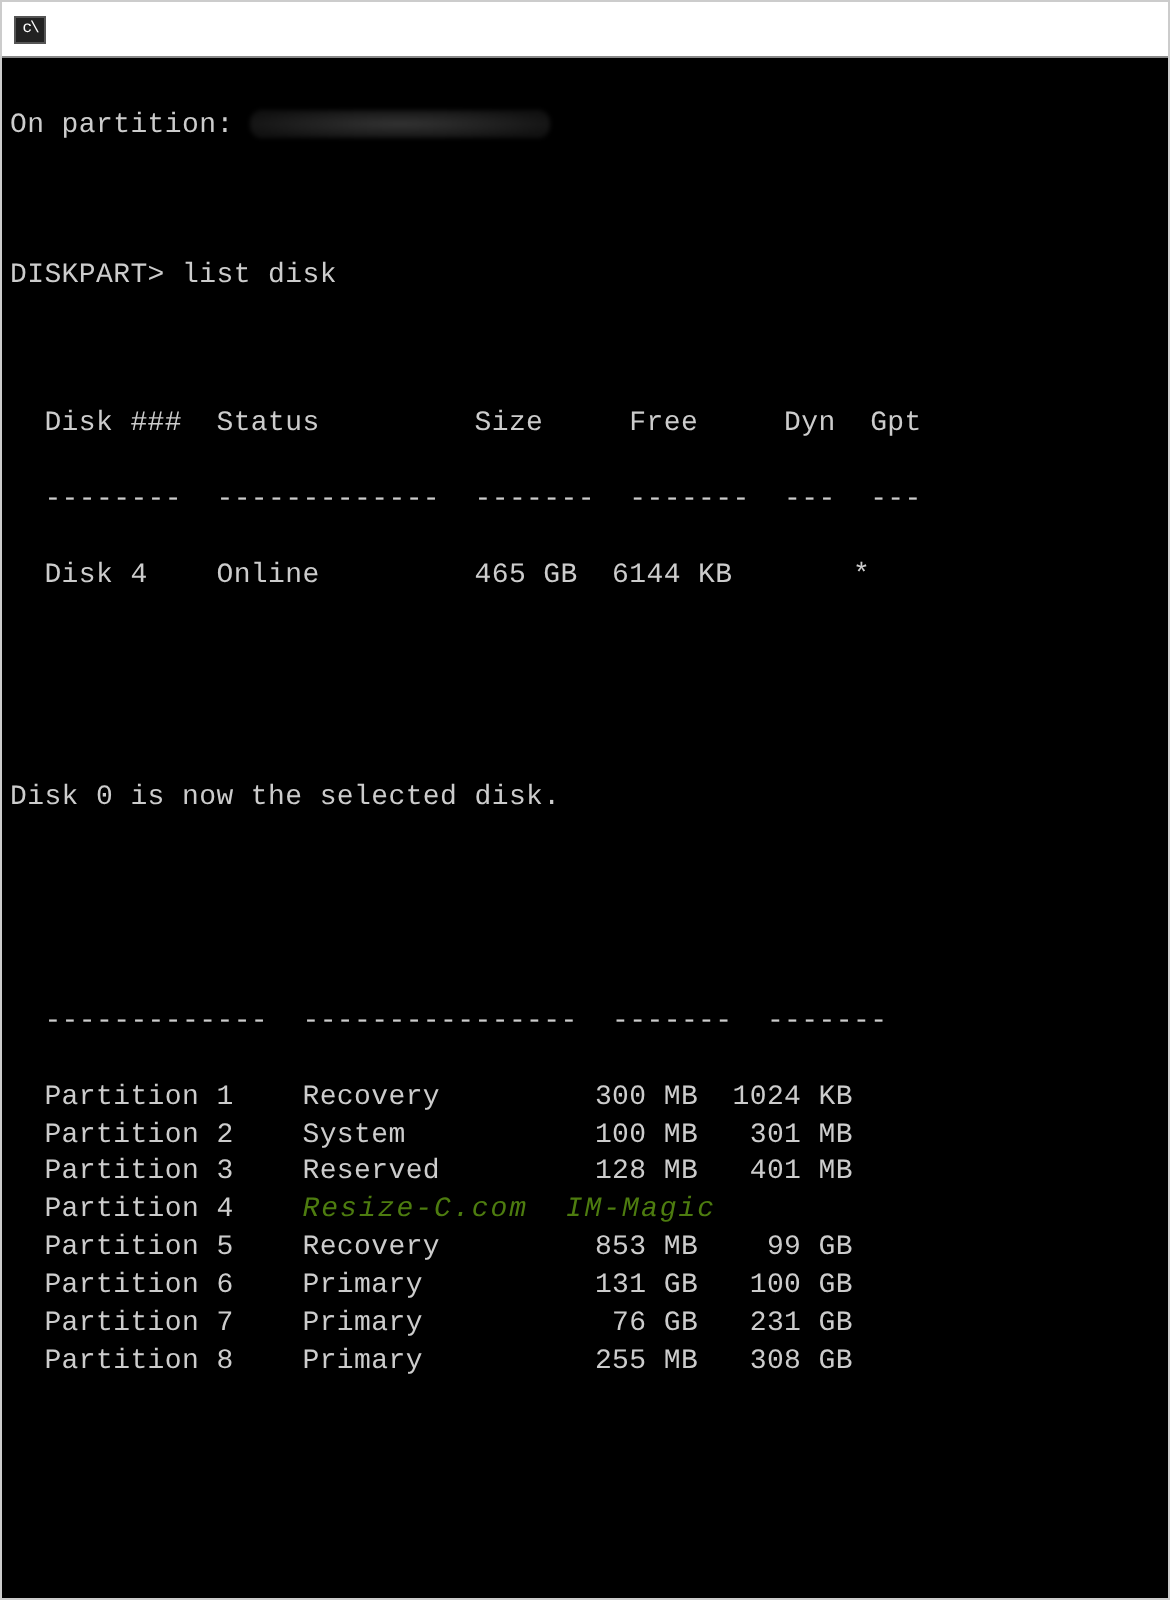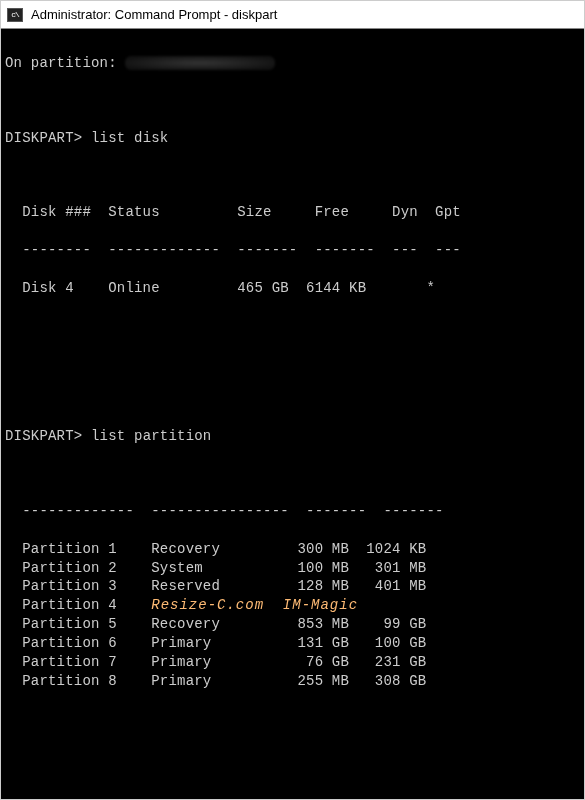--- a/index.html
+++ b/index.html
@@ -50,47 +50,46 @@
     display: inline-block;
     width: 150px;
     height: 14px;
     background: radial-gradient(ellipse at center, #333 0%, #111 80%);
     vertical-align: middle;
     border-radius: 6px;
     filter: blur(1px);
   }
   .watermark {
     display: inline-block;
-    color: #fdba74;
+    color: #4d7c0f;
     font-style: italic;
     letter-spacing: 1px;
     text-shadow: 0 0 2px #000;
   }
   .blank { height: 18px; }
 </style>
 </head>
 <body>
 
 <div class="titlebar">
   <span class="titlebar-icon">c\</span>
-  <span class="titlebar-text">Administrator: Command Prompt - diskpart</span>
 </div>
 
 <div class="terminal">
 <div class="line"><span>On partition: </span><span class="redacted"></span></div>
 <div class="blank"></div>
 <div class="line"><span>DISKPART&gt;</span><span> list disk</span></div>
 <div class="blank"></div>
 <div class="line">  Disk ###  Status         Size     Free     Dyn  Gpt</div>
 <div class="line">  --------  -------------  -------  -------  ---  ---</div>
 <div id="disk-rows"><div class="line">  Disk 4    Online         465 GB  6144 KB       *</div></div>
 <div class="blank"></div>
 <div class="blank"></div>
+<div class="line">Disk 0 is now the selected disk.</div>
 <div class="blank"></div>
-<div class="line"><span>DISKPART&gt;</span><span> list partition</span></div>
 <div class="blank"></div>
 <div class="line">  -------------  ----------------  -------  -------</div>
 <div id="part-rows"><div class="line">  Partition 1    Recovery         300 MB  1024 KB</div><div class="line">  Partition 2    System           100 MB   301 MB</div><div class="line">  Partition 3    Reserved         128 MB   401 MB</div><div class="line"><span>  Partition 4    </span><span class="watermark">Resize-C.com  IM-Magic</span></div><div class="line">  Partition 5    Recovery         853 MB    99 GB</div><div class="line">  Partition 6    Primary          131 GB   100 GB</div><div class="line">  Partition 7    Primary           76 GB   231 GB</div><div class="line">  Partition 8    Primary          255 MB   308 GB</div></div>
 
 
 
 
 
 
 

